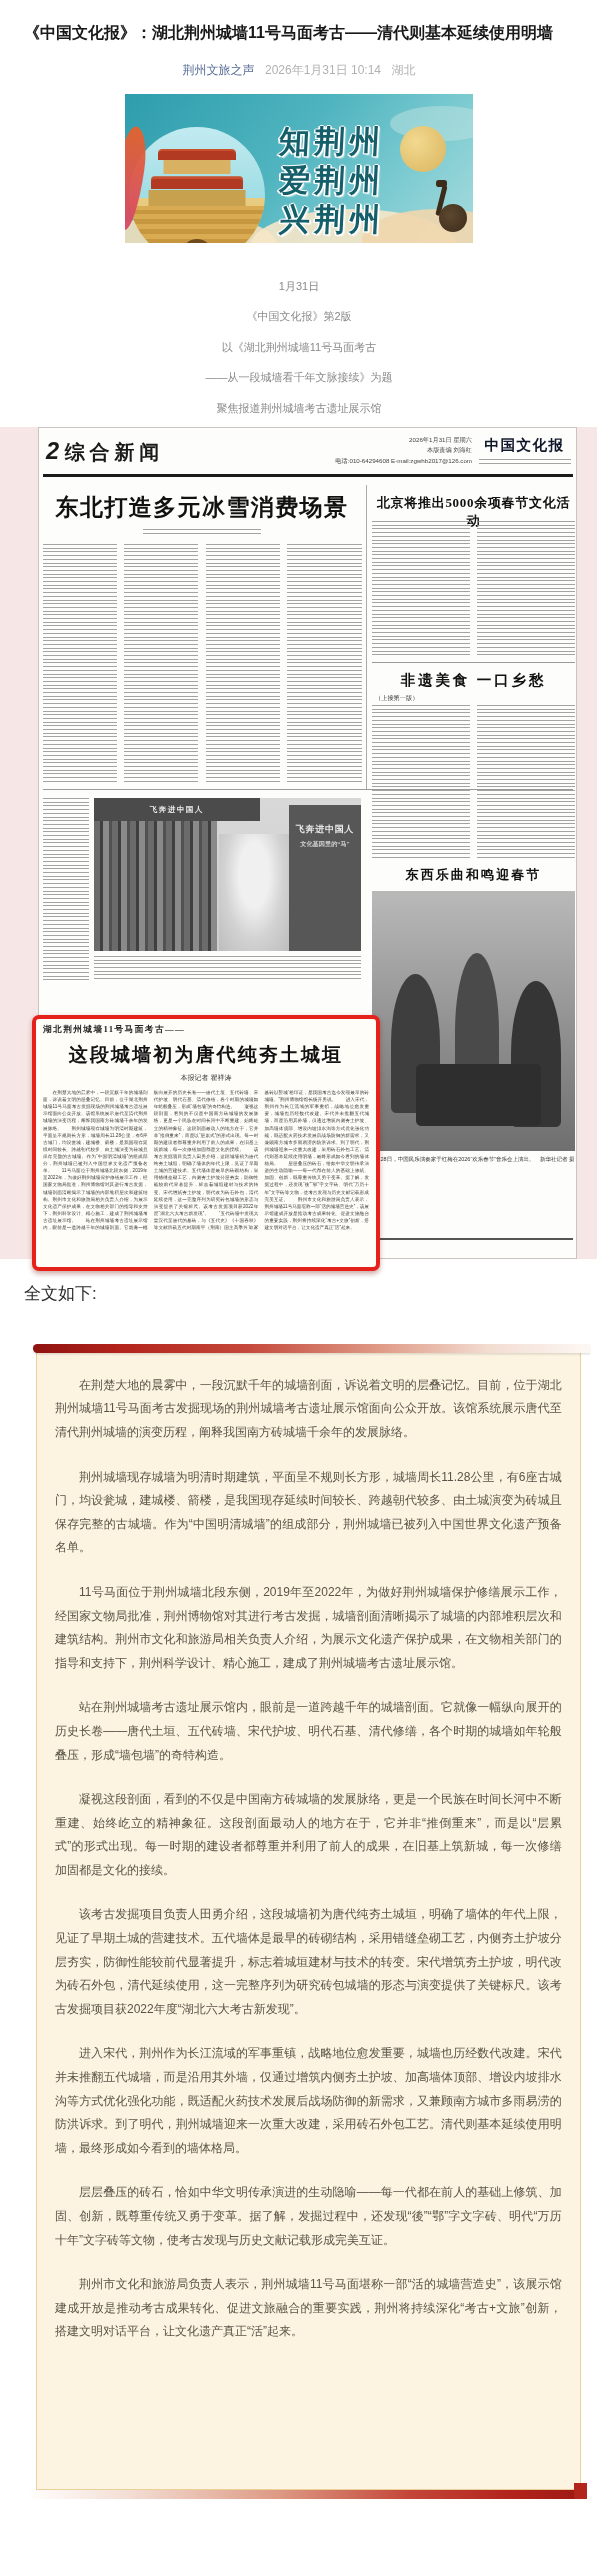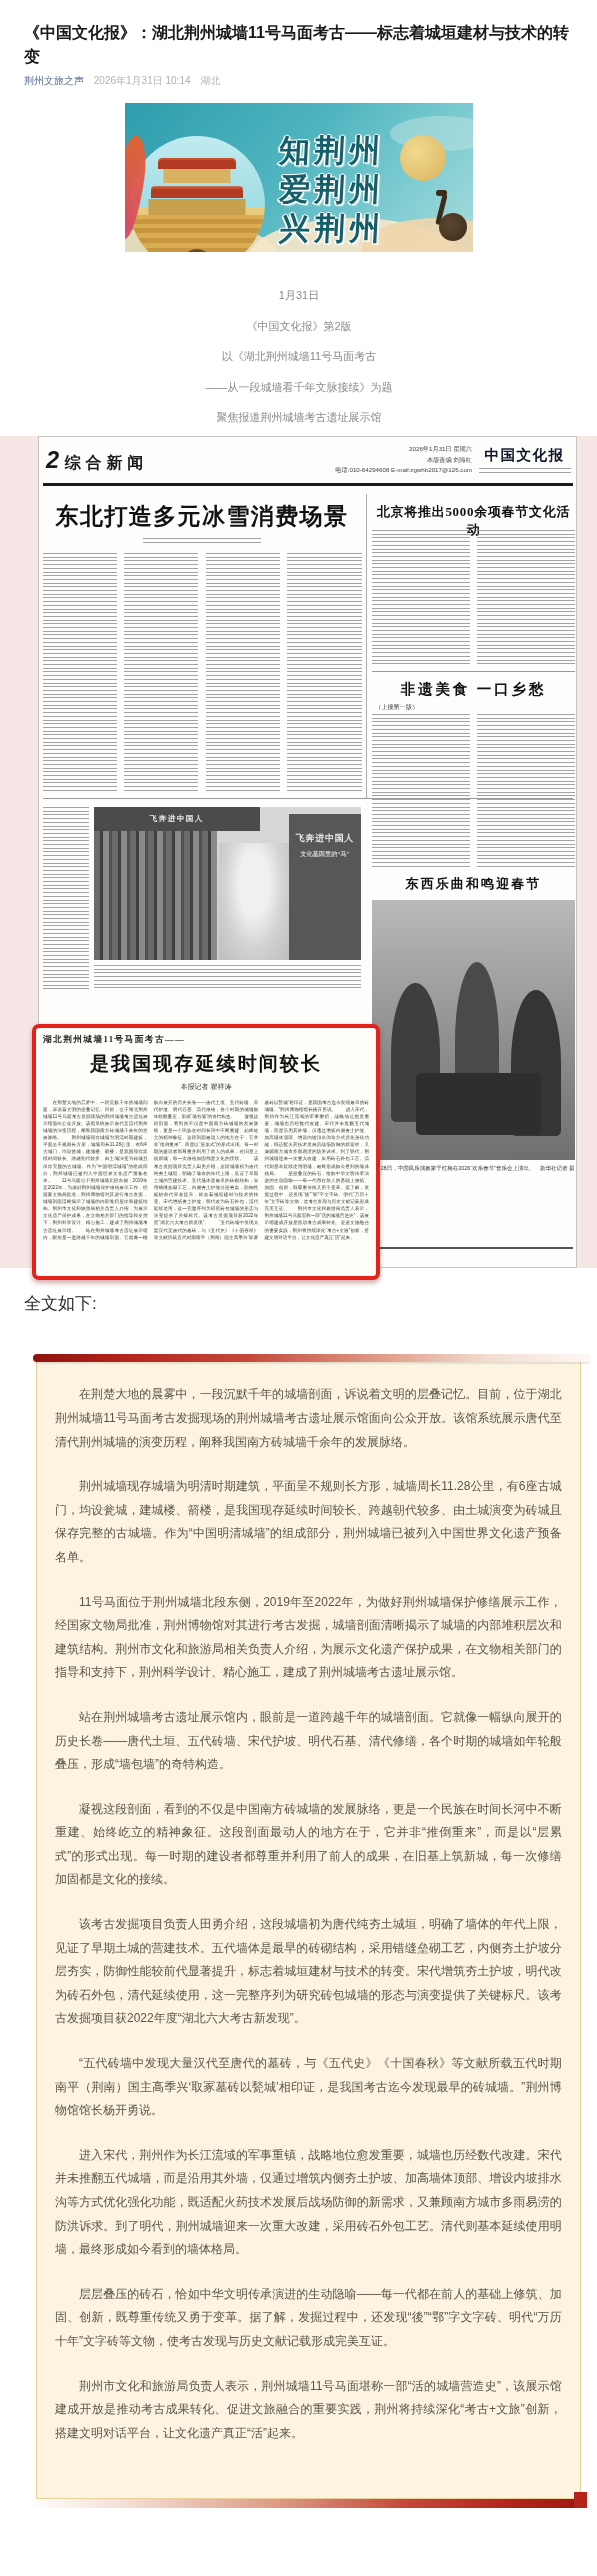--- a/index.html
+++ b/index.html
@@ -2,21 +2,21 @@
 <html style="font-size:11px"><head>
 <meta charset="utf-8">
 <style>
   html,body{margin:0;padding:0;background:#ffffff;}
   body{width:598px;font-family:"Liberation Sans","DejaVu Sans",sans-serif;-webkit-font-smoothing:antialiased;}
   .page{width:598px;overflow:hidden;background:#fff;}
 
   
   .art-header{padding:21px 24px 0 24px;}
   .art-title{font-size:16px;font-weight:700;color:#191919;line-height:23.6px;margin:0;}
-  .art-meta{margin-top:6px;font-size:10px;color:#b1b1b1;}
+  .art-meta{margin-top:17px;font-size:12px;color:#b1b1b1;text-align:center;}
   .art-meta .src{color:#576b95;margin-right:7px;cursor:pointer;}
   .art-meta .loc{margin-left:7px;}
 
   
   .banner{position:relative;width:348px;height:149px;margin:15.3px auto 0;overflow:hidden;
     background:linear-gradient(130deg,#2e9dad 0%,#4fb4bf 45%,#7fccd2 75%,#a8dcdd 100%);}
   .cloud{position:absolute;background:#f3e0bd;border-radius:50%;opacity:.9;}
   .c1{width:180px;height:62px;left:-28px;bottom:-33px;}
   .c2{width:208px;height:76px;left:125px;bottom:-42px;background:#f6e7c8;}
   .c3{width:153px;height:62px;right:-42px;bottom:-28px;background:#efd6ad;}
@@ -54,21 +54,21 @@
   
   .caption-block{margin-top:28px;text-align:center;}
   .caption-block div{font-size:11px;color:#8a8a8a;line-height:30.5px;}
 
   
   .news-section{position:relative;margin-top:3.5px;width:598px;height:832px;background:#f6e6e6;}
   .newspaper{position:absolute;left:38px;top:0;width:539px;height:832px;background:#fdfdfb;
     border:0.7px solid #c9c4c0;box-sizing:border-box;}
   .np{position:absolute;box-sizing:border-box;}
   .np-pagenum{font-size:23.6px;font-weight:800;font-style:italic;color:#1a1a1a;}
-  .np-section{font-size:16px;font-weight:800;color:#1a1a1a;letter-spacing:4.9px;}
+  .np-section{font-size:20px;font-weight:800;color:#1a1a1a;letter-spacing:4.9px;}
   .np-dateblock{text-align:right;font-size:6.2px;color:#444;line-height:10.4px;}
   .np-masthead{font-size:14.6px;font-weight:800;color:#0f172a;letter-spacing:1.4px;font-family:"Liberation Serif","DejaVu Serif",serif;}
   .np-rule{border-top:2.1px solid #1a1a1a;border-bottom:0.7px solid #1a1a1a;height:1.4px;}
   .np-thinrule{border-top:0.7px solid #9a9a9a;}
   .np-dblrule{border-top:0.7px solid #555;border-bottom:0.7px solid #555;height:1.4px;}
   .np-vline{border-left:0.7px solid #aaa;}
   .np-h1{font-size:23px;font-weight:800;color:#111;text-align:center;letter-spacing:1.4px;
     font-family:"Liberation Serif","DejaVu Serif",serif;}
   .np-h2{font-size:13px;font-weight:800;color:#111;text-align:center;letter-spacing:0.7px;
     font-family:"Liberation Serif","DejaVu Serif",serif;}
@@ -119,21 +119,21 @@
   .bar-bottom{position:relative;margin-left:26px;width:561px;height:9px;
     background:linear-gradient(90deg,#ffffff 0%,#f4ded5 18%,#dd9a84 45%,#c4473a 68%,#b3241c 86%,#9c1813 100%);}
   .bar-bottom .cap{position:absolute;right:0;top:-7px;width:13px;height:16px;background:#b3241c;}
 </style>
 </head>
 <body>
 
 <div class="page">
 
   <div class="art-header">
-    <h1 class="art-title">《中国文化报》：湖北荆州城墙11号马面考古——标志着城垣建材与技术的转变</h1>
+    <h1 class="art-title">《中国文化报》：湖北荆州城墙11号马面考古——清代则基本延续使用明墙</h1>
     <div class="art-meta">
       <span class="src">荆州文旅之声</span>
       <span>2026年1月31日 10:14</span>
       <span class="loc">湖北</span>
     </div>
   </div>
 
   <div class="banner">
     <div class="cloud c4"></div>
     <div class="cloud c1"></div>
@@ -230,40 +230,39 @@
         <div class="mus" style="left:83px;top:62px;width:44px;height:159px;background:#4a4a4a;"></div>
         <div class="mus" style="left:139px;top:90px;width:50px;height:146px;background:#353535;"></div>
         <div class="mus" style="left:44px;top:173px;width:125px;height:62px;border-radius:5.5px;background:#2e2e2e;"></div>
       </div>
       <div class="np np-cap" style="left:333px;top:728px;width:203px;">1月28日，中国民乐演奏家于红梅在2026“欢乐春节”音乐会上演出。　新华社记者 摄</div>
 
       <div class="np np-dblrule" style="left:3.5px;right:3.5px;top:810px;"></div>
 
       <div class="redbox">
         <div class="rb-kicker">湖北荆州城墙11号马面考古——</div>
-        <div class="rb-title">是我国现存延续时间较长</div>
+        <div class="rb-title">这段城墙初为唐代纯夯土城垣</div>
         <div class="rb-byline">本报记者 瞿祥涛</div>
         <div class="rb-cols">　　在荆楚大地的晨雾中，一段沉默千年的城墙剖面，诉说着文明的层叠记忆。目前，位于湖北荆州城墙11号马面考古发掘现场的荆州城墙考古遗址展示馆面向公众开放。该馆系统展示唐代至清代荆州城墙的演变历程，阐释我国南方砖城墙千余年的发展脉络。　　荆州城墙现存城墙为明清时期建筑，平面呈不规则长方形，城墙周长11.28公里，有6座古城门，均设瓮城，建城楼、箭楼，是我国现存延续时间较长、跨越朝代较多、由土城演变为砖城且保存完整的古城墙。作为“中国明清城墙”的组成部分，荆州城墙已被列入中国世界文化遗产预备名单。　　11号马面位于荆州城墙北段东侧，2019年至2022年，为做好荆州城墙保护修缮展示工作，经国家文物局批准，荆州博物馆对其进行考古发掘，城墙剖面清晰揭示了城墙的内部堆积层次和建筑结构。荆州市文化和旅游局相关负责人介绍，为展示文化遗产保护成果，在文物相关部门的指导和支持下，荆州科学设计、精心施工，建成了荆州城墙考古遗址展示馆。　　站在荆州城墙考古遗址展示馆内，眼前是一道跨越千年的城墙剖面。它就像一幅纵向展开的历史长卷——唐代土垣、五代砖墙、宋代护坡、明代石基、清代修缮，各个时期的城墙如年轮般叠压，形成“墙包墙”的奇特构造。　　凝视这段剖面，看到的不仅是中国南方砖城墙的发展脉络，更是一个民族在时间长河中不断重建、始终屹立的精神象征。这段剖面最动人的地方在于，它并非“推倒重来”，而是以“层累式”的形式出现。每一时期的建设者都尊重并利用了前人的成果，在旧基上筑新城，每一次修缮加固都是文化的接续。　　该考古发掘项目负责人田勇介绍，这段城墙初为唐代纯夯土城垣，明确了墙体的年代上限，见证了早期土城的营建技术。五代墙体是最早的砖砌结构，采用错缝垒砌工艺，内侧夯土护坡分层夯实，防御性能较前代显著提升，标志着城垣建材与技术的转变。宋代增筑夯土护坡，明代改为砖石外包，清代延续使用，这一完整序列为研究砖包城墙的形态与演变提供了关键标尺。该考古发掘项目获2022年度“湖北六大考古新发现”。　　“五代砖墙中发现大量汉代至唐代的墓砖，与《五代史》《十国春秋》等文献所载五代时期南平（荆南）国主高季兴‘取冢墓砖以甃城’相印证，是我国考古迄今发现最早的砖城墙。”荆州博物馆馆长杨开勇说。　　进入宋代，荆州作为长江流域的军事重镇，战略地位愈发重要，城墙也历经数代改建。宋代并未推翻五代城墙，而是沿用其外墙，仅通过增筑内侧夯土护坡、加高墙体顶部、增设内坡排水沟等方式优化强化功能，既适配火药技术发展后战场防御的新需求，又兼顾南方城市多雨易涝的防洪诉求。到了明代，荆州城墙迎来一次重大改建，采用砖石外包工艺。清代则基本延续使用明墙，最终形成如今看到的墙体格局。　　层层叠压的砖石，恰如中华文明传承演进的生动隐喻——每一代都在前人的基础上修筑、加固、创新，既尊重传统又勇于变革。据了解，发掘过程中，还发现“後”“鄂”字文字砖、明代“万历十年”文字砖等文物，使考古发现与历史文献记载形成完美互证。　　荆州市文化和旅游局负责人表示，荆州城墙11号马面堪称一部“活的城墙营造史”，该展示馆建成开放是推动考古成果转化、促进文旅融合的重要实践，荆州将持续深化“考古+文旅”创新，搭建文明对话平台，让文化遗产真正“活”起来。</div>
       </div>
 
     </div>
   </div>
 
   <div class="fulltext-label">全文如下:</div>
 
   <div class="card-wrap">
     <div class="bar-top"></div>
     <div class="card" id="card-body">
         <p>在荆楚大地的晨雾中，一段沉默千年的城墙剖面，诉说着文明的层叠记忆。目前，位于湖北荆州城墙11号马面考古发掘现场的荆州城墙考古遗址展示馆面向公众开放。该馆系统展示唐代至清代荆州城墙的演变历程，阐释我国南方砖城墙千余年的发展脉络。</p>
         <p>荆州城墙现存城墙为明清时期建筑，平面呈不规则长方形，城墙周长11.28公里，有6座古城门，均设瓮城，建城楼、箭楼，是我国现存延续时间较长、跨越朝代较多、由土城演变为砖城且保存完整的古城墙。作为“中国明清城墙”的组成部分，荆州城墙已被列入中国世界文化遗产预备名单。</p>
         <p>11号马面位于荆州城墙北段东侧，2019年至2022年，为做好荆州城墙保护修缮展示工作，经国家文物局批准，荆州博物馆对其进行考古发掘，城墙剖面清晰揭示了城墙的内部堆积层次和建筑结构。荆州市文化和旅游局相关负责人介绍，为展示文化遗产保护成果，在文物相关部门的指导和支持下，荆州科学设计、精心施工，建成了荆州城墙考古遗址展示馆。</p>
         <p>站在荆州城墙考古遗址展示馆内，眼前是一道跨越千年的城墙剖面。它就像一幅纵向展开的历史长卷——唐代土垣、五代砖墙、宋代护坡、明代石基、清代修缮，各个时期的城墙如年轮般叠压，形成“墙包墙”的奇特构造。</p>
         <p>凝视这段剖面，看到的不仅是中国南方砖城墙的发展脉络，更是一个民族在时间长河中不断重建、始终屹立的精神象征。这段剖面最动人的地方在于，它并非“推倒重来”，而是以“层累式”的形式出现。每一时期的建设者都尊重并利用了前人的成果，在旧基上筑新城，每一次修缮加固都是文化的接续。</p>
         <p>该考古发掘项目负责人田勇介绍，这段城墙初为唐代纯夯土城垣，明确了墙体的年代上限，见证了早期土城的营建技术。五代墙体是最早的砖砌结构，采用错缝垒砌工艺，内侧夯土护坡分层夯实，防御性能较前代显著提升，标志着城垣建材与技术的转变。宋代增筑夯土护坡，明代改为砖石外包，清代延续使用，这一完整序列为研究砖包城墙的形态与演变提供了关键标尺。该考古发掘项目获2022年度“湖北六大考古新发现”。</p>
-        <p>“五代砖墙中发现大量汉代至唐代的墓砖，与《五代史》《十国春秋》等文献所载五代时期南平（荆南）国主高季兴‘取冢墓砖以甃城’相印证，是我国考古迄今发现最早的砖城墙。”荆州博物馆馆长杨开勇说。</p>
         <p>进入宋代，荆州作为长江流域的军事重镇，战略地位愈发重要，城墙也历经数代改建。宋代并未推翻五代城墙，而是沿用其外墙，仅通过增筑内侧夯土护坡、加高墙体顶部、增设内坡排水沟等方式优化强化功能，既适配火药技术发展后战场防御的新需求，又兼顾南方城市多雨易涝的防洪诉求。到了明代，荆州城墙迎来一次重大改建，采用砖石外包工艺。清代则基本延续使用明墙，最终形成如今看到的墙体格局。</p>
         <p>层层叠压的砖石，恰如中华文明传承演进的生动隐喻——每一代都在前人的基础上修筑、加固、创新，既尊重传统又勇于变革。据了解，发掘过程中，还发现“後”“鄂”字文字砖、明代“万历十年”文字砖等文物，使考古发现与历史文献记载形成完美互证。</p>
         <p>荆州市文化和旅游局负责人表示，荆州城墙11号马面堪称一部“活的城墙营造史”，该展示馆建成开放是推动考古成果转化、促进文旅融合的重要实践，荆州将持续深化“考古+文旅”创新，搭建文明对话平台，让文化遗产真正“活”起来。</p>
       </div>
     <div class="bar-bottom">
         <div class="cap"></div>
       </div>
   </div>
 
 </div>

